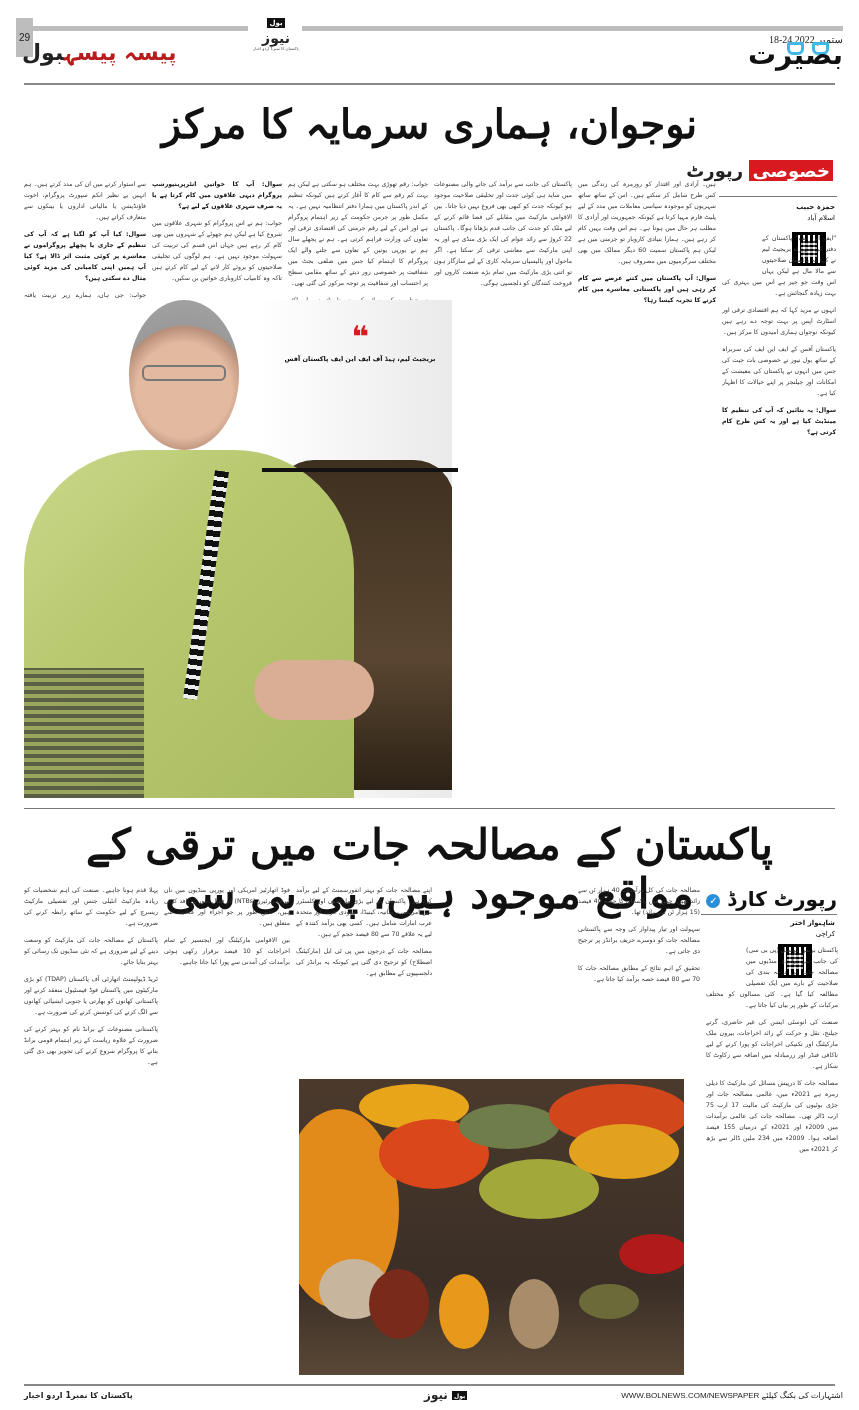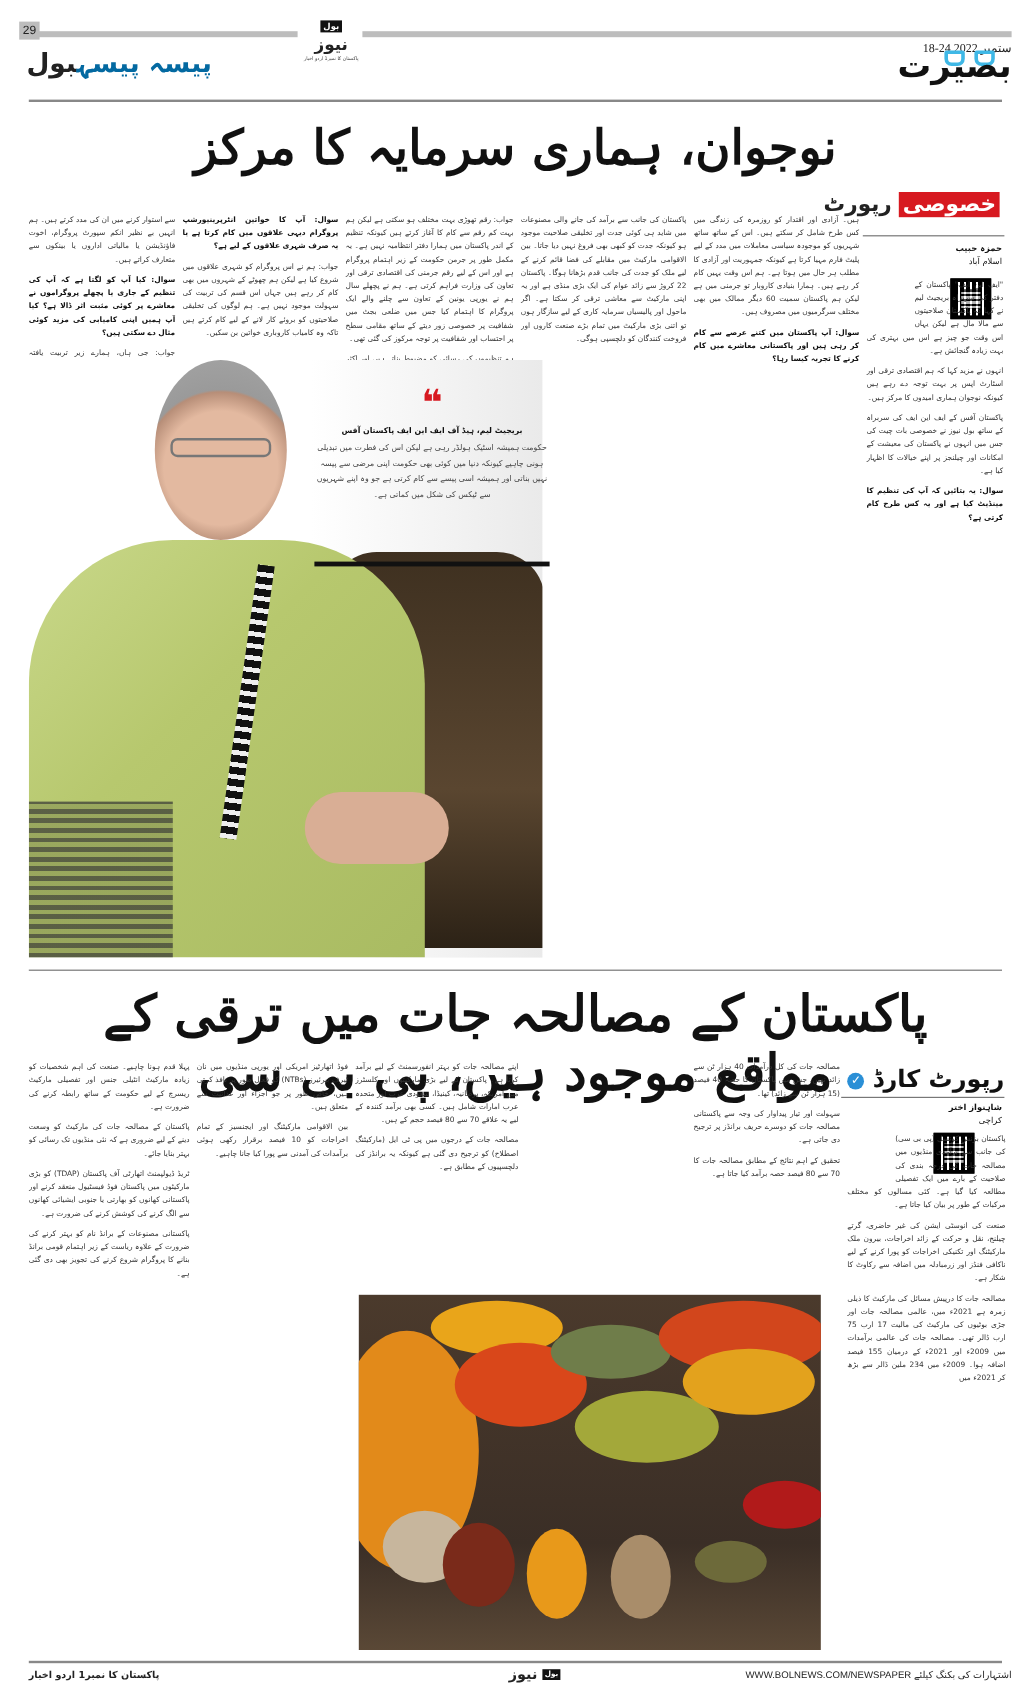--- a/index.html
+++ b/index.html
@@ -3,29 +3,29 @@
 <meta charset="utf-8">
 <style>
   * { box-sizing: border-box; margin: 0; padding: 0; }
   html, body { width: 859px; height: 1410px; background: #fff; overflow: hidden; }
   body { position: relative; font-family: "DejaVu Sans", sans-serif; color: #222; }
 
   .topbar { position: absolute; left: 16px; right: 16px; top: 14px; height: 20px; }
   .topbar .rule { position: absolute; top: 12px; height: 5px; background: #bdbdbd; }
   .rule.left { left: 14px; width: 218px; }
   .rule.right { left: 286px; right: 0; }
-  .page-num { position: absolute; left: 0; top: 4px; font-size: 10px; font-family: "Liberation Sans", sans-serif; background:#bdbdbd; padding:2px 3px; }
+  .page-num { position: absolute; left: 0; top: 4px; font-size: 10px; font-family: "Liberation Sans", sans-serif; background:#bdbdbd; padding:14px 3px; }
   .date { position: absolute; right: 0; top: 20px; font-size: 10px; font-family: Liberation Serif, serif; }
   .masthead { position: absolute; left: 236px; top: 0; width: 48px; text-align: center; }
   .masthead .logo { font-size: 14px; font-weight: bold; direction: rtl; }
   .masthead .logo .box { display:inline-block; background:#111; color:#fff; font-size:7px; padding:1px 2px; vertical-align:middle; }
   .masthead .tag { font-size: 4px; color:#444; direction: rtl; }
 
   .brand-left { position: absolute; left: 22px; top: 40px; font-size: 22px; font-weight: bold; direction: rtl; }
-  .brand-left .g { color: #0369a1; }
+  .brand-left .g { color: #b91c1c; }
   .brand-right { position: absolute; right: 16px; top: 38px; font-size: 28px; font-weight: bold; direction: rtl; color:#111; }
   .glasses { position: absolute; right: 30px; top: 42px; width: 42px; height: 14px; }
   .glasses span { position:absolute; top:0; width:17px; height:13px; border:3px solid #3fb8e6; border-radius:2px 2px 6px 6px; }
   .glasses span:first-child{left:0} .glasses span:last-child{right:0}
 
   .hr-top { position: absolute; left: 24px; right: 24px; top: 83px; height: 2px; background: #888; }
 
   .headline { position: absolute; direction: rtl; text-align: center; font-family: "DejaVu Serif", serif; font-weight: bold; color: #111; }
   .h1 { left: 140px; right: 140px; top: 100px; font-size: 40px; }
   .h2 { left: 60px; right: 60px; top: 820px; font-size: 42px; text-align: center; }
@@ -143,21 +143,20 @@
   <div class="body"></div>
   <div class="stripe"></div>
   <div class="head"></div>
   <div class="specs"></div>
   <div class="hands"></div>
 </div>
 
 <div class="quote-box">
   <div class="quote-mark">❝</div>
   <div class="quote-by">بریجیٹ لیم، ہیڈ آف ایف این ایف پاکستان آفس</div>
-  <div class="quote-text">حکومت ہمیشہ اسٹیک ہولڈر رہی ہے لیکن اس کی فطرت میں تبدیلی ہونی چاہیے کیونکہ دنیا میں کوئی بھی حکومت اپنی مرضی سے پیسہ نہیں بناتی اور ہمیشہ اسی پیسے سے کام کرتی ہے جو وہ اپنے شہریوں سے ٹیکس کی شکل میں کماتی ہے۔</div>
 </div>
 <div class="quote-rule"></div>
 
 <div class="hr-mid"></div>
 
 <h1 class="headline h2">پاکستان کے مصالحہ جات میں ترقی کے مواقع موجود ہیں، پی بی سی</h1>
 
 <div class="report-card"><span>رپورٹ کارڈ</span> <span class="check">✓</span></div>
 <div class="hr-thin" style="right:22px; top:914px; width:136px;"></div>
 <div class="byline" style="right:24px; top:918px;">

